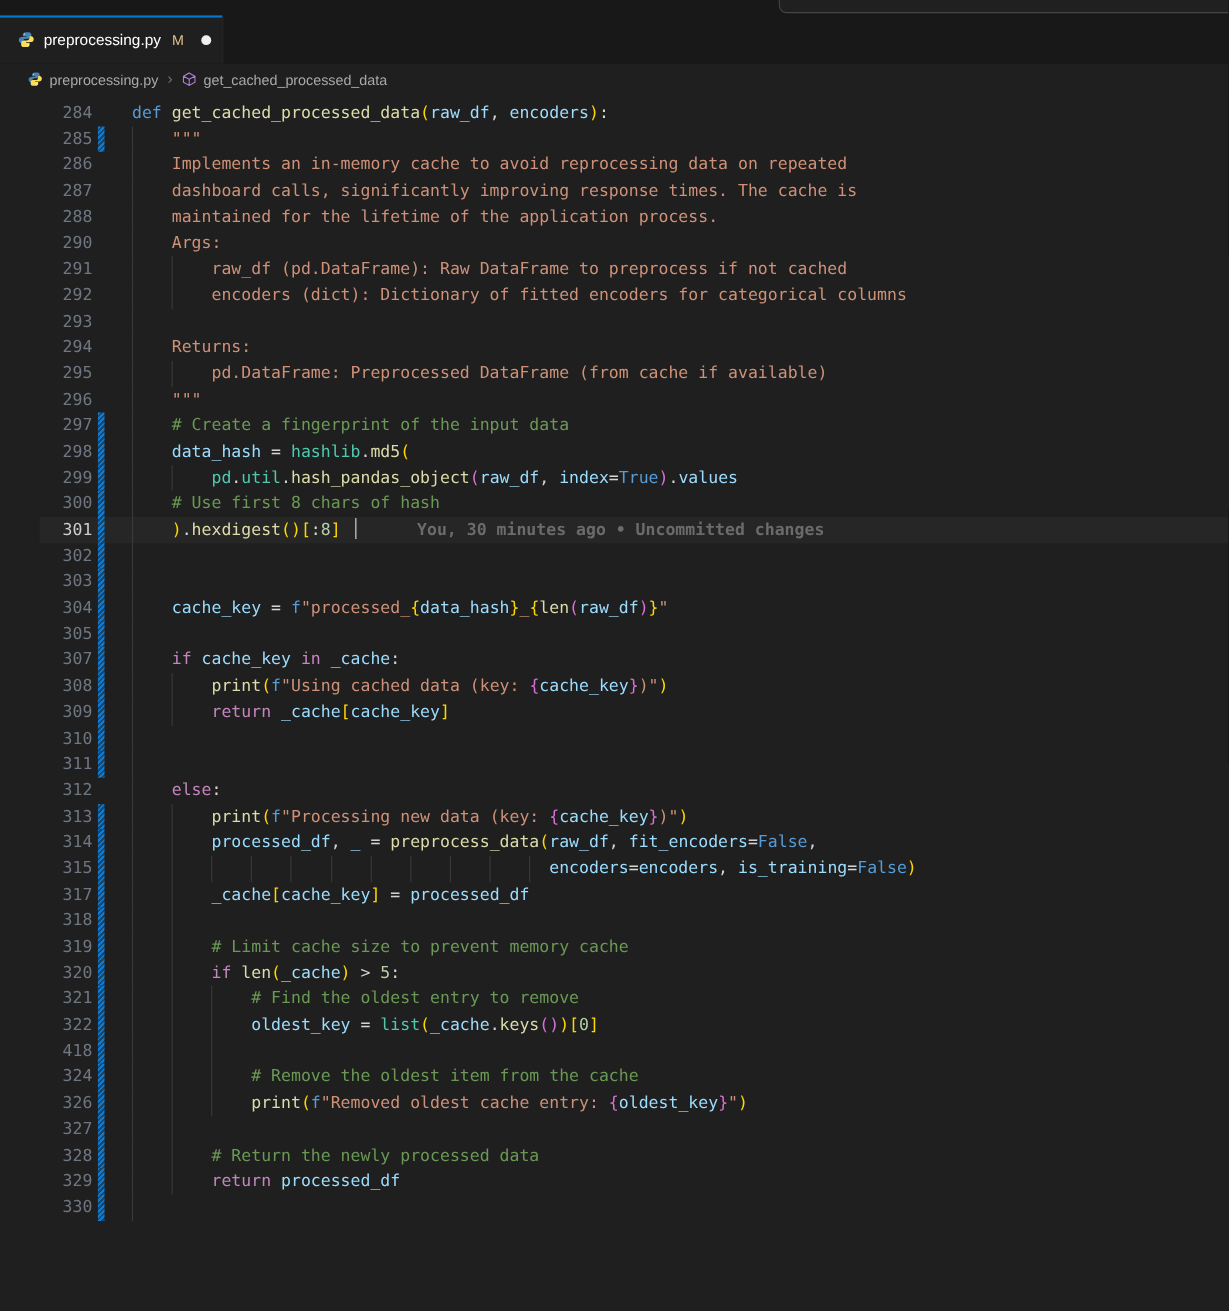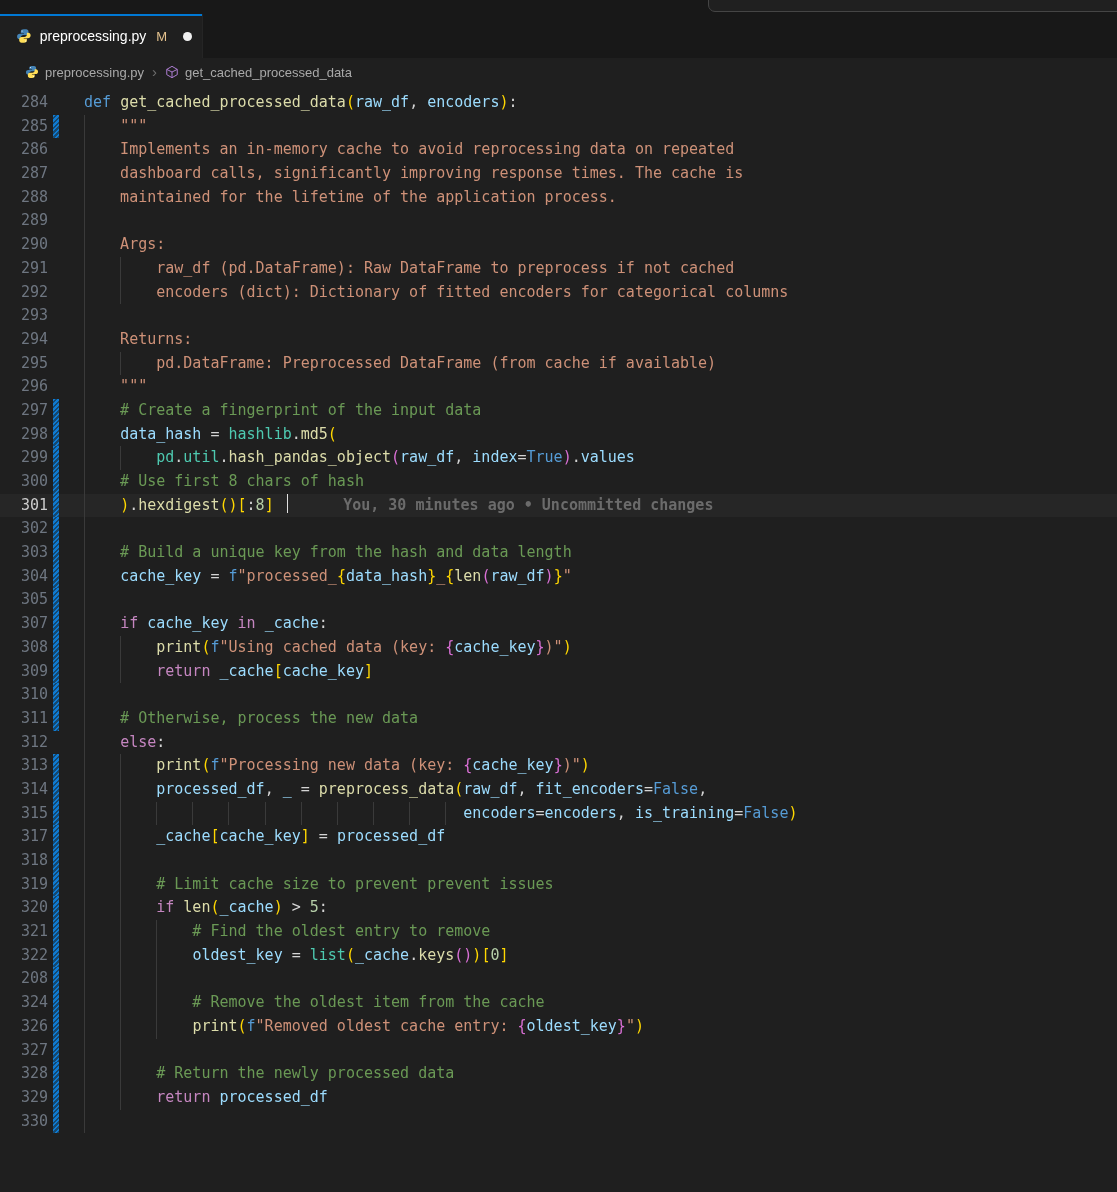--- a/index.html
+++ b/index.html
@@ -29,21 +29,21 @@
     height:28px; background:var(--ui-editor_bg,#1f1f1f); display:flex; align-items:center;
     padding-left:25px; gap:6px; font-size:13px; color:var(--ui-breadcrumb_fg,#a9a9a9);
   }
   .crumb { display:flex; align-items:center; gap:6px; cursor:pointer; }
   .crumb-sep { color:#6e6e6e; font-size:15px; margin:0 2px 2px 2px; }
   .icon16 { width:16px; height:16px; display:block; }
   .icon14 { width:14px; height:14px; display:block; }
   
   .editor { position:relative; height:1106px; padding-top:5px; overflow:hidden;
     font-family:"DejaVu Sans Mono", monospace; font-size:15px; }
-  .row { display:flex; height:23.7px; align-items:stretch; position:relative; }
+  .row { display:flex; height:23.7px; align-items:stretch; position:relative;margin-left:36px; }
   .row.cur { background:rgba(255,255,255,0.035); }
   .ln { flex:0 0 48px; text-align:right; color:var(--ui-line_number,#6e7681);
     line-height:23.7px; user-select:none; cursor:pointer; }
   .ln.act { color:var(--ui-line_number_active,#cccccc); }
   .git { flex:0 0 6px; margin-left:5px; }
   .git.mod { background:repeating-linear-gradient(135deg,#0f7ad1 0 1.7px,#15486f 1.7px 3.4px); }
   .code { position:relative; flex:1; margin-left:25px; white-space:pre; line-height:23.7px; color:#d4d4d4; }
   .guide { position:absolute; top:0; bottom:0; width:1px; background:var(--ui-indent_guide,#3a3a3a); }
   .tok { position:relative; }
   .tok.kw  { color:var(--syntax-kw,#569cd6); }
@@ -123,25 +123,20 @@
         <span class="ln">287</span>
         <span class="git"></span>
         <span class="code"><div class="guide" style="left: 0ch;"></div><span class="tok str">    dashboard calls, significantly improving response times. The cache is</span></span>
       </div>
       <div class="row">
         <span class="ln">288</span>
         <span class="git"></span>
         <span class="code"><div class="guide" style="left: 0ch;"></div><span class="tok str">    maintained for the lifetime of the application process.</span></span>
       </div>
       <div class="row">
-        <span class="ln">289</span>
-        <span class="git"></span>
-        <span class="code"><div class="guide" style="left: 0ch;"></div></span>
-      </div>
-      <div class="row">
         <span class="ln">290</span>
         <span class="git"></span>
         <span class="code"><div class="guide" style="left: 0ch;"></div><span class="tok str">    Args:</span></span>
       </div>
       <div class="row">
         <span class="ln">291</span>
         <span class="git"></span>
         <span class="code"><div class="guide" style="left: 0ch;"></div><div class="guide" style="left: 4ch;"></div><span class="tok str">        raw_df (pd.DataFrame): Raw DataFrame to preprocess if not cached</span></span>
       </div>
       <div class="row">
@@ -195,21 +190,21 @@
         <span class="code"><div class="guide" style="left: 0ch;"></div><span class="tok pl">    </span><span class="tok b1">)</span><span class="tok pl">.</span><span class="tok fn">hexdigest</span><span class="tok b1">()</span><span class="tok b1">[</span><span class="tok pl">:</span><span class="tok num">8</span><span class="tok b1">]</span><span class="cursor"></span><span class="blame">You, 30 minutes ago • Uncommitted changes</span></span>
       </div>
       <div class="row">
         <span class="ln">302</span>
         <span class="git mod"></span>
         <span class="code"><div class="guide" style="left: 0ch;"></div></span>
       </div>
       <div class="row">
         <span class="ln">303</span>
         <span class="git mod"></span>
-        <span class="code"><div class="guide" style="left: 0ch;"></div><span class="tok com">    # Build a unique key from the hash and data length</span></span>
+        <span class="code"><div class="guide" style="left: 0ch;"></div></span>
       </div>
       <div class="row">
         <span class="ln">304</span>
         <span class="git mod"></span>
         <span class="code"><div class="guide" style="left: 0ch;"></div><span class="tok pl">    </span><span class="tok var">cache_key</span><span class="tok pl"> = </span><span class="tok kw">f</span><span class="tok str">"processed_</span><span class="tok b1">{</span><span class="tok var">data_hash</span><span class="tok b1">}</span><span class="tok str">_</span><span class="tok b1">{</span><span class="tok fn">len</span><span class="tok b2">(</span><span class="tok var">raw_df</span><span class="tok b2">)</span><span class="tok b1">}</span><span class="tok str">"</span></span>
       </div>
       <div class="row">
         <span class="ln">305</span>
         <span class="git mod"></span>
         <span class="code"><div class="guide" style="left: 0ch;"></div></span>
@@ -230,21 +225,21 @@
         <span class="code"><div class="guide" style="left: 0ch;"></div><div class="guide" style="left: 4ch;"></div><span class="tok pl">        </span><span class="tok ctl">return</span><span class="tok pl"> </span><span class="tok var">_cache</span><span class="tok b1">[</span><span class="tok var">cache_key</span><span class="tok b1">]</span></span>
       </div>
       <div class="row">
         <span class="ln">310</span>
         <span class="git mod"></span>
         <span class="code"><div class="guide" style="left: 0ch;"></div></span>
       </div>
       <div class="row">
         <span class="ln">311</span>
         <span class="git mod"></span>
-        <span class="code"><div class="guide" style="left: 0ch;"></div><span class="tok com">    # Otherwise, process the new data</span></span>
+        <span class="code"><div class="guide" style="left: 0ch;"></div></span>
       </div>
       <div class="row">
         <span class="ln">312</span>
         <span class="git"></span>
         <span class="code"><div class="guide" style="left: 0ch;"></div><span class="tok pl">    </span><span class="tok ctl">else</span><span class="tok pl">:</span></span>
       </div>
       <div class="row">
         <span class="ln">313</span>
         <span class="git mod"></span>
         <span class="code"><div class="guide" style="left: 0ch;"></div><div class="guide" style="left: 4ch;"></div><span class="tok pl">        </span><span class="tok fn">print</span><span class="tok b1">(</span><span class="tok kw">f</span><span class="tok str">"Processing new data (key: </span><span class="tok b2">{</span><span class="tok var">cache_key</span><span class="tok b2">}</span><span class="tok str">)"</span><span class="tok b1">)</span></span>
@@ -265,39 +260,39 @@
         <span class="code"><div class="guide" style="left: 0ch;"></div><div class="guide" style="left: 4ch;"></div><span class="tok pl">        </span><span class="tok var">_cache</span><span class="tok b1">[</span><span class="tok var">cache_key</span><span class="tok b1">]</span><span class="tok pl"> = </span><span class="tok var">processed_df</span></span>
       </div>
       <div class="row">
         <span class="ln">318</span>
         <span class="git mod"></span>
         <span class="code"><div class="guide" style="left: 0ch;"></div><div class="guide" style="left: 4ch;"></div></span>
       </div>
       <div class="row">
         <span class="ln">319</span>
         <span class="git mod"></span>
-        <span class="code"><div class="guide" style="left: 0ch;"></div><div class="guide" style="left: 4ch;"></div><span class="tok com">        # Limit cache size to prevent prevent issues</span></span>
+        <span class="code"><div class="guide" style="left: 0ch;"></div><div class="guide" style="left: 4ch;"></div><span class="tok com">        # Limit cache size to prevent memory cache</span></span>
       </div>
       <div class="row">
         <span class="ln">320</span>
         <span class="git mod"></span>
         <span class="code"><div class="guide" style="left: 0ch;"></div><div class="guide" style="left: 4ch;"></div><span class="tok pl">        </span><span class="tok ctl">if</span><span class="tok pl"> </span><span class="tok fn">len</span><span class="tok b1">(</span><span class="tok var">_cache</span><span class="tok b1">)</span><span class="tok pl"> &gt; </span><span class="tok num">5</span><span class="tok pl">:</span></span>
       </div>
       <div class="row">
         <span class="ln">321</span>
         <span class="git mod"></span>
         <span class="code"><div class="guide" style="left: 0ch;"></div><div class="guide" style="left: 4ch;"></div><div class="guide" style="left: 8ch;"></div><span class="tok com">            # Find the oldest entry to remove</span></span>
       </div>
       <div class="row">
         <span class="ln">322</span>
         <span class="git mod"></span>
         <span class="code"><div class="guide" style="left: 0ch;"></div><div class="guide" style="left: 4ch;"></div><div class="guide" style="left: 8ch;"></div><span class="tok pl">            </span><span class="tok var">oldest_key</span><span class="tok pl"> = </span><span class="tok cls">list</span><span class="tok b1">(</span><span class="tok var">_cache</span><span class="tok pl">.</span><span class="tok fn">keys</span><span class="tok b2">()</span><span class="tok b1">)</span><span class="tok b1">[</span><span class="tok num">0</span><span class="tok b1">]</span></span>
       </div>
       <div class="row">
-        <span class="ln">208</span>
+        <span class="ln">418</span>
         <span class="git mod"></span>
         <span class="code"><div class="guide" style="left: 0ch;"></div><div class="guide" style="left: 4ch;"></div><div class="guide" style="left: 8ch;"></div></span>
       </div>
       <div class="row">
         <span class="ln">324</span>
         <span class="git mod"></span>
         <span class="code"><div class="guide" style="left: 0ch;"></div><div class="guide" style="left: 4ch;"></div><div class="guide" style="left: 8ch;"></div><span class="tok com">            # Remove the oldest item from the cache</span></span>
       </div>
       <div class="row">
         <span class="ln">326</span>

